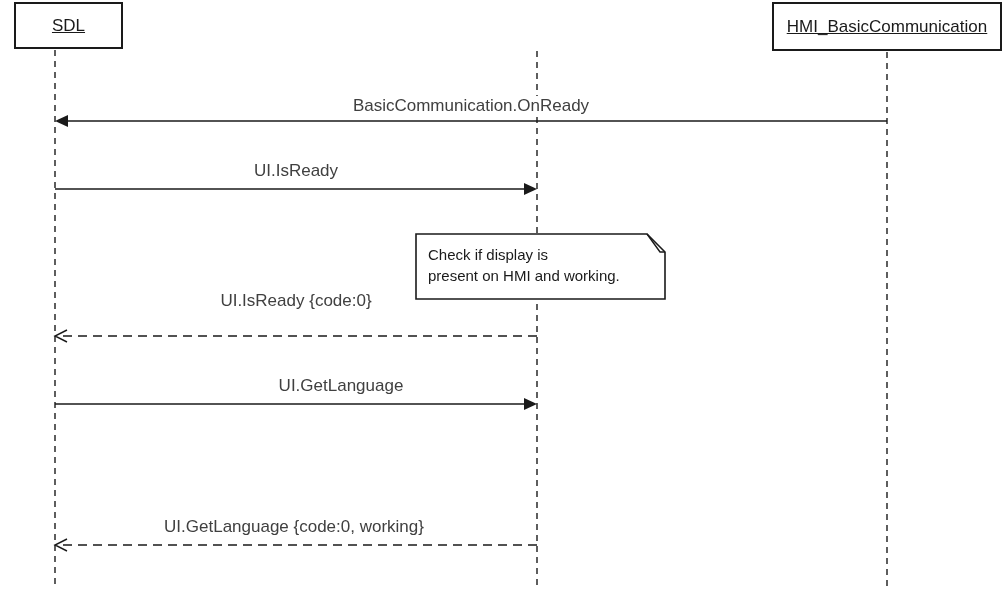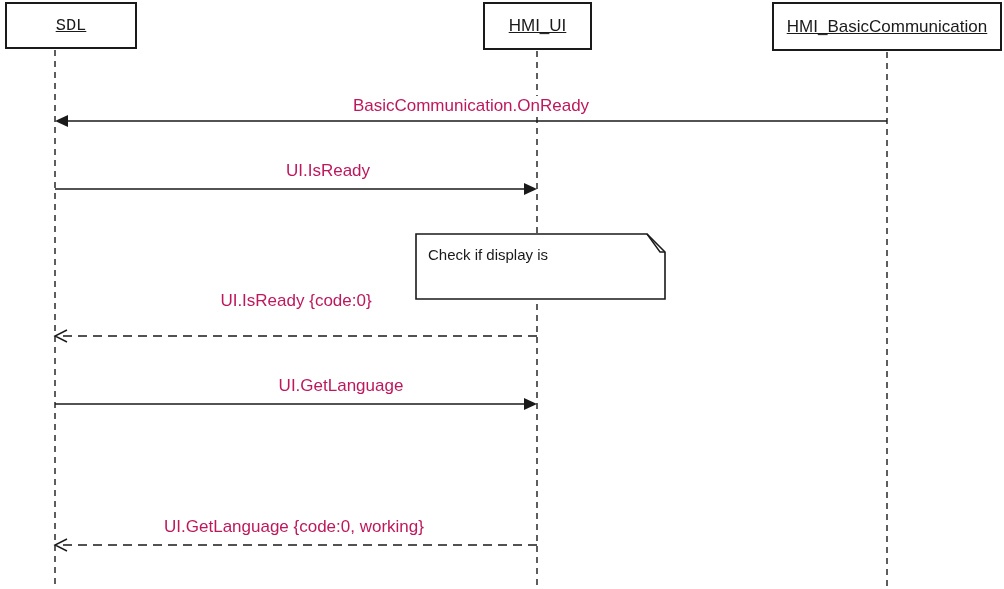--- a/index.html
+++ b/index.html
@@ -63,21 +63,21 @@
   }
   .msg-label {
     position: absolute;
     transform: translateX(-50%);
     background: #ffffff;
     padding: 0 5px;
     font-size: 17px;
     line-height: 20px;
     white-space: nowrap;
     z-index: 2;
-    color: #be185d;
+    color: #404040;
   }
   .note {
     position: absolute;
     z-index: 3;
   }
   .note-shape {
     position: absolute;
     left: 0;
     top: 0;
   }
@@ -130,46 +130,44 @@
       <line class="msg-line" x1="55" y1="404" x2="526" y2="404"></line>
       <polygon class="head-filled" points="537,404 524,398 524,410"></polygon>
     </g>
 
     <g>
       <line class="msg-line dashed" x1="537" y1="545" x2="57" y2="545"></line>
       <polyline class="head-open" points="67,539 55,545 67,551"></polyline>
     </g>
   </svg>
 
-  <div class="actor" style="left:5px; top:2px; width:132px; height:47px;font-family:Liberation Mono, monospace;">
+  <div class="actor" style="left:14px; top:2px; width:109px; height:47px;">
     <span class="actor-label">SDL</span>
   </div>
 
-  <div class="actor" style="left:483px; top:2px; width:109px; height:48px;">
-    <span class="actor-label">HMI_UI</span>
-  </div>
 
   <div class="actor" style="left:772px; top:2px; width:230px; height:49px;text-decoration:underline;">
     <span class="actor-label">HMI_BasicCommunication</span>
   </div>
 
   <div class="msg-label" style="left:471px; top:96px;">BasicCommunication.OnReady</div>
 
-  <div class="msg-label" style="left:296px; top:161px;margin-left:32px;">UI.IsReady</div>
+  <div class="msg-label" style="left:296px; top:161px;">UI.IsReady</div>
 
   <div class="msg-label" style="left:296px; top:291px;">UI.IsReady {code:0}</div>
 
   <div class="msg-label" style="left:296px; top:376px;margin-left:45px;">UI.GetLanguage</div>
 
   <div class="msg-label" style="left:294px; top:517px;">UI.GetLanguage {code:0, working}</div>
 
   <div class="note note1" style="left:415px; top:233px; width:251px; height:67px;">
     <svg class="note-shape" width="251" height="67" viewBox="0 0 251 67">
       <path class="note-outline" d="M1,1 H232 L250,19 V66 H1 Z"></path>
       <path class="note-fold" d="M232,1 L245,19 H250"></path>
     </svg>
     <div class="note-text">
       <div>Check if display is</div>
+      <div>present on HMI and working.</div>
     </div>
   </div>
 
 
 </div>
 
 </body></html>

